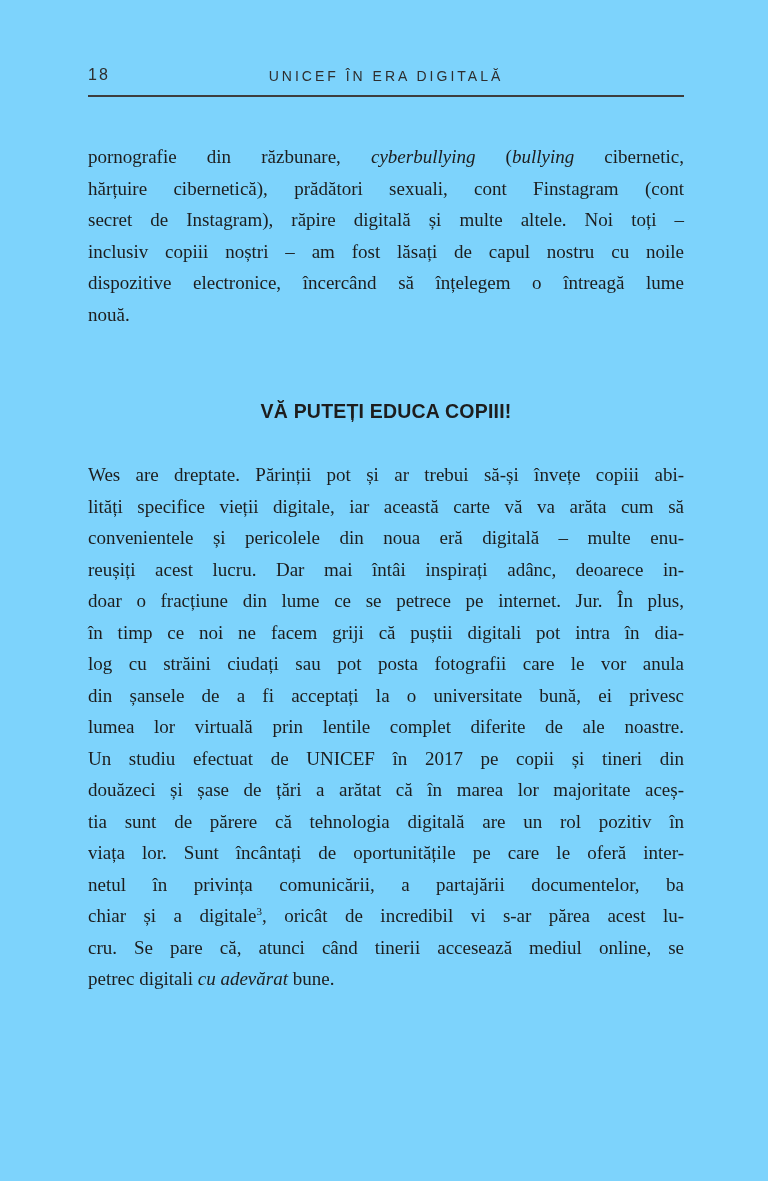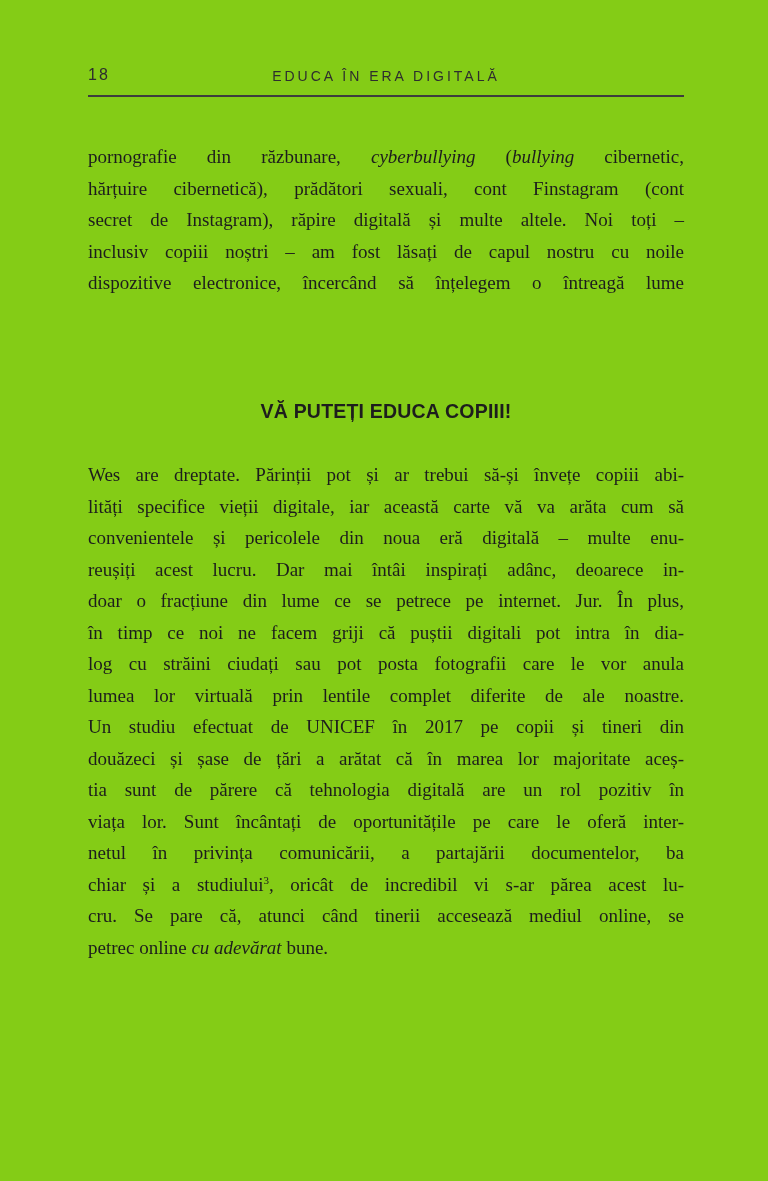--- a/index.html
+++ b/index.html
@@ -4,21 +4,21 @@
 <style>
   html, body {
     margin: 0;
     padding: 0;
     background: #ffffff;
   }
   .page {
     position: relative;
     width: 768px;
     height: 1181px;
-    background: #84cc16;
+    background: #7dd3fc;
     font-family: "Liberation Serif", serif;
     color: #1d1d1d;
     overflow: hidden;
   }
   
   .page-header {
     position: absolute;
     top: 68px;
     left: 88px;
     width: 596px;
@@ -84,47 +84,49 @@
     color: #1d1d1d;
   }
 </style>
 </head>
 <body>
 
 <div class="page">
 
   <header class="page-header">
     <span class="page-number">18</span>
-    <span class="running-title">EDUCA ÎN ERA DIGITALĂ</span>
+    <span class="running-title">UNICEF ÎN ERA DIGITALĂ</span>
   </header>
 
   <div class="header-rule"></div>
 
   <section class="para para-1">
       <div class="line"><span>pornografie din răzbunare, </span><i>cyberbullying</i><span> (</span><i>bullying</i><span> cibernetic,</span></div>
       <div class="line"><span>hărțuire cibernetică), prădători sexuali, cont Finstagram (cont</span></div>
       <div class="line"><span>secret de Instagram), răpire digitală și multe altele. Noi toți –</span></div>
       <div class="line"><span>inclusiv copiii noștri – am fost lăsați de capul nostru cu noile</span></div>
       <div class="line"><span>dispozitive electronice, încercând să înțelegem o întreagă lume</span></div>
+      <div class="line line-last"><span>nouă.</span></div>
     </section>
 
   <h2 class="section-heading">VĂ PUTEȚI EDUCA COPIII!</h2>
 
   <section class="para para-2">
       <div class="line"><span>Wes are dreptate. Părinții pot și ar trebui să-și învețe copiii abi-</span></div>
       <div class="line"><span>lități specifice vieții digitale, iar această carte vă va arăta cum să</span></div>
       <div class="line"><span>convenientele și pericolele din noua eră digitală – multe enu-</span></div>
       <div class="line"><span>reușiți acest lucru. Dar mai întâi inspirați adânc, deoarece in-</span></div>
       <div class="line"><span>doar o fracțiune din lume ce se petrece pe internet. Jur. În plus,</span></div>
       <div class="line"><span>în timp ce noi ne facem griji că puștii digitali pot intra în dia-</span></div>
       <div class="line"><span>log cu străini ciudați sau pot posta fotografii care le vor anula</span></div>
+      <div class="line"><span>din șansele de a fi acceptați la o universitate bună, ei privesc</span></div>
       <div class="line"><span>lumea lor virtuală prin lentile complet diferite de ale noastre.</span></div>
       <div class="line"><span>Un studiu efectuat de UNICEF în 2017 pe copii și tineri din</span></div>
       <div class="line"><span>douăzeci și șase de țări a arătat că în marea lor majoritate aceș-</span></div>
       <div class="line"><span>tia sunt de părere că tehnologia digitală are un rol pozitiv în</span></div>
       <div class="line"><span>viața lor. Sunt încântați de oportunitățile pe care le oferă inter-</span></div>
       <div class="line"><span>netul în privința comunicării, a partajării documentelor, ba</span></div>
-      <div class="line"><span>chiar și a studiului</span><sup>3</sup><span>, oricât de incredibil vi s-ar părea acest lu-</span></div>
+      <div class="line"><span>chiar și a digitale</span><sup>3</sup><span>, oricât de incredibil vi s-ar părea acest lu-</span></div>
       <div class="line"><span>cru. Se pare că, atunci când tinerii accesează mediul online, se</span></div>
-      <div class="line line-last"><span>petrec online </span><i>cu adevărat</i><span> bune.</span></div>
+      <div class="line line-last"><span>petrec digitali </span><i>cu adevărat</i><span> bune.</span></div>
     </section>
 
 </div>
 
 </body></html>

